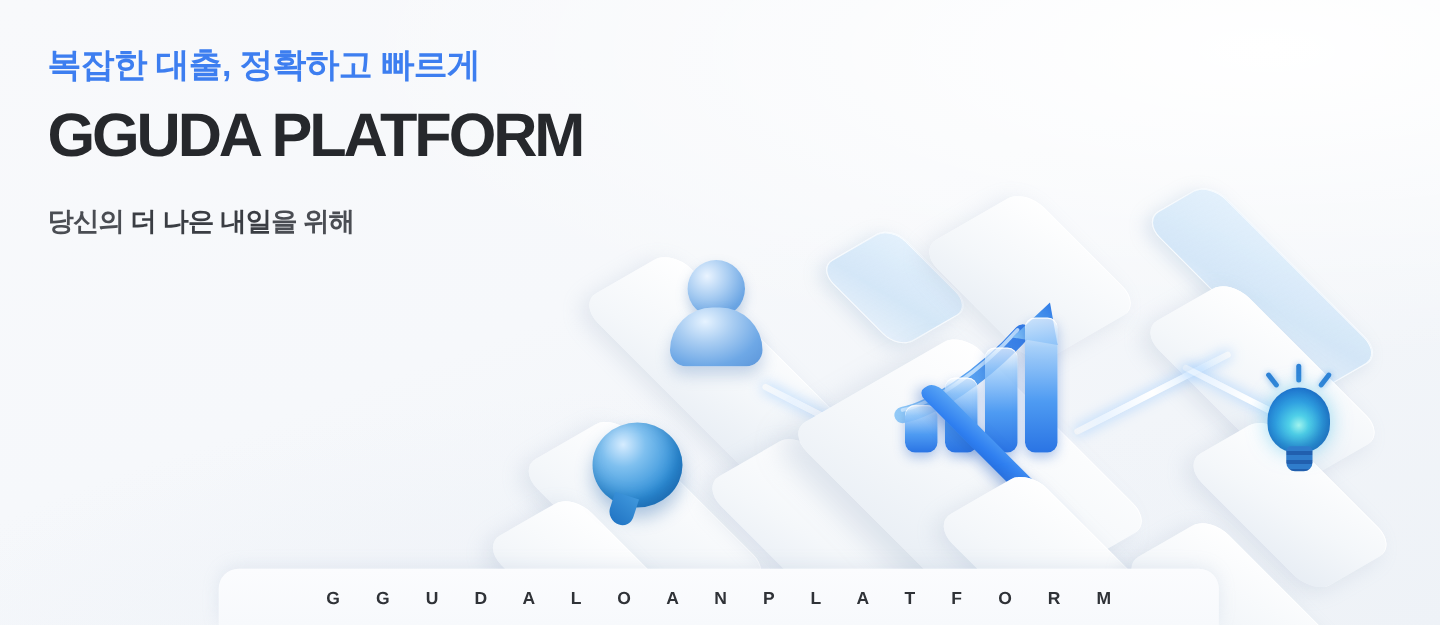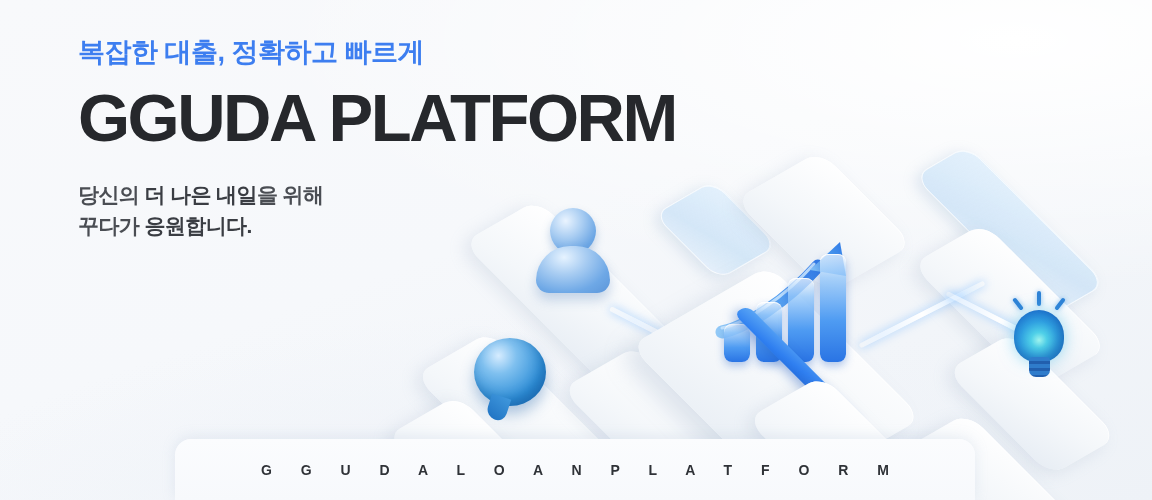--- a/index.html
+++ b/index.html
@@ -25,29 +25,29 @@
   .arc {
     position:absolute; border-radius:50%;
     border:1px solid rgba(170,185,205,.16);
     border-left-color:transparent; border-bottom-color:transparent;
   }
   .arc.a1 { width:520px; height:520px; right:-120px; top:-250px; }
   .arc.a2 { width:660px; height:660px; right:-180px; top:-320px; }
   .arc.a3 { width:800px; height:800px; right:-250px; top:-400px; }
 
   
-  .copy { position:absolute; left:38px; top:36px; width:620px; z-index:40;margin-left:40px; }
+  .copy { position:absolute; left:38px; top:36px; width:620px; z-index:40; }
 
   .tagline {
     font-size:27px; font-weight:bold; letter-spacing:-.5px;
     color:#3d7ef0; line-height:1.25; white-space:nowrap;
   }
   .title {
     margin-top:16px;
-    font-size:67px; line-height:.96; font-weight:bold;
+    font-size:49px; line-height:.96; font-weight:bold;
     letter-spacing:-2.5px; color:#26282c; white-space:nowrap;
   }
   .subtitle {
     margin-top:30px;
     font-size:21px; line-height:1.45; font-weight:bold;
     color:#3a3d43; letter-spacing:-.6px;
   }
   .subtitle .lite { font-weight:bold; color:#4a4d53; }
 
   
@@ -140,21 +140,21 @@
   }
   .chart .b1 { left:8px;  height:38px; }
   .chart .b2 { left:40px; height:60px; }
   .chart .b3 { left:72px; height:84px; }
   .chart .b4 { left:104px;height:108px; }
 
   .arrow-wrap { position:absolute; left:-2px; bottom:24px; width:180px; height:120px; }
 
   
   .wordbar {
-    position:absolute; left:175px; bottom:0; width:800px; height:61px;
+    position:absolute; left:175px; bottom:0; width:800px; height:45px;
     background:linear-gradient(180deg,#fbfcfe 0%, #f7f9fc 100%);
     border-radius:16px 16px 0 0;
     box-shadow:0 -2px 14px rgba(150,170,200,.18);
     display:flex; align-items:center; justify-content:center;
     z-index:60;
   }
   .wordbar span {
     font-size:14px; font-weight:bold; color:#2f3237;
     letter-spacing:12.5px; text-indent:12.5px; white-space:nowrap;
   }
@@ -234,23 +234,20 @@
     <div class="tile" style="left:386px; top:246px; width:164px; height:110px;"></div>
   </div>
 
   <div class="copy">
     <div class="tagline">복잡한 대출, 정확하고 빠르게</div>
     <h1 class="title">GGUDA PLATFORM</h1>
     <div class="subtitle">
       <div>
         <span class="lite">당신의 </span><span>더 나은 내일</span><span class="lite">을 위해</span>
       </div>
-      <div>
-        <span class="lite">꾸다가 </span><span>응원합니다.</span>
-      </div>
     </div>
   </div>
 
   <div class="wordbar">
     <span>G G U D A    L O A N    P L A T F O R M</span>
   </div>
 
 </div>
 
 </body></html>

